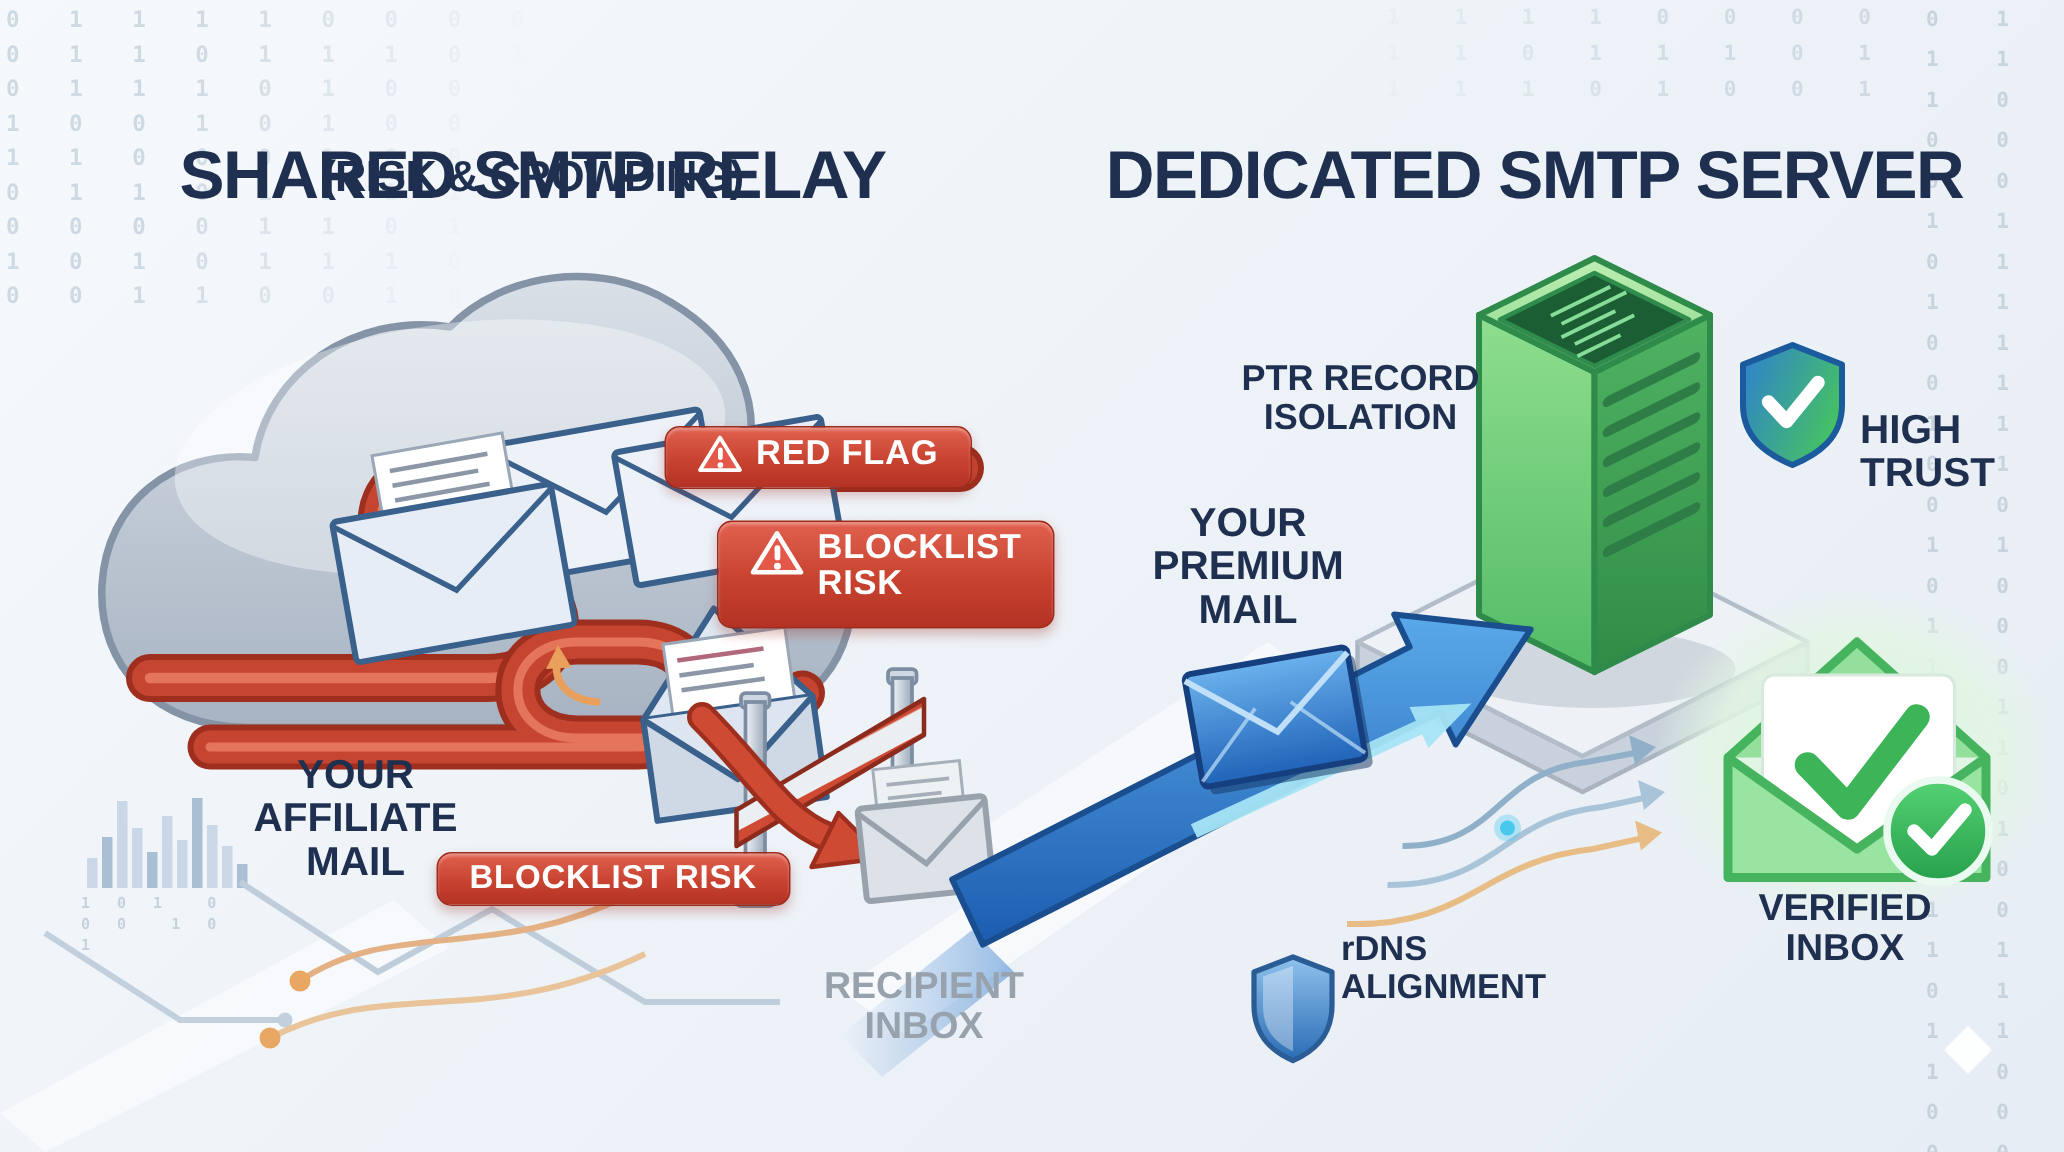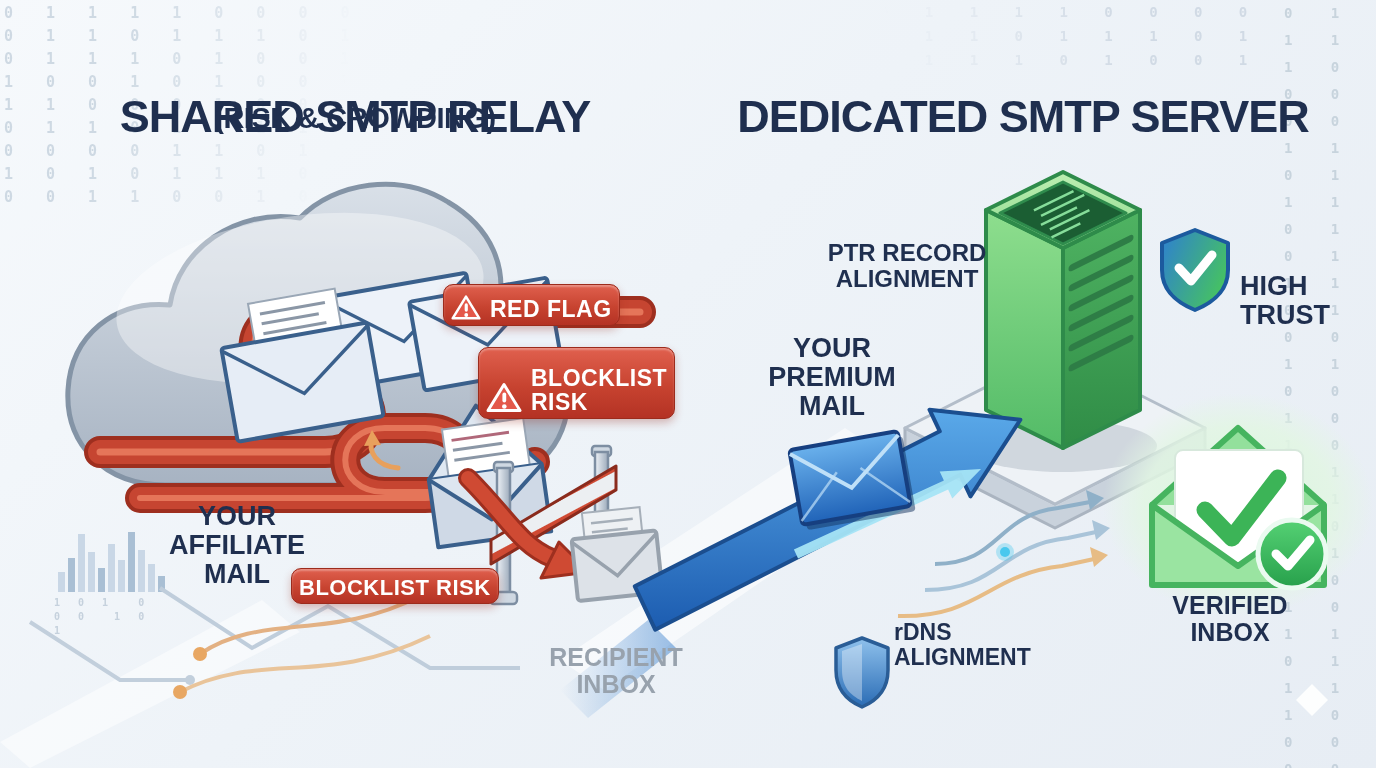--- a/index.html
+++ b/index.html
@@ -27,24 +27,24 @@
   
   .title{position:absolute;text-align:center;font-weight:700;color:#1f2f4f;
     letter-spacing:-1px;line-height:1.0;}
   .t-main{font-size:45px;margin-top:40px;}
   .t-sub{font-size:29px;letter-spacing:-.5px;}
   
   .lbl{position:absolute;font-weight:700;color:#1f2f4f;white-space:pre-line;line-height:1.08;}
   .center{text-align:center;}
   .gray{color:#98a2ad;}
   
-  .badge{position:absolute;display:flex;align-items:flex-end;gap:9px;
+  .badge{position:absolute;display:flex;align-items:flex-start;gap:9px;
     background:linear-gradient(180deg,#e0604e 0%,#c74330 55%,#b43224 100%);
     border:1px solid #9c2b1c;border-radius:10px;color:#fff;font-weight:700;
-    padding:4px 7px;box-shadow:inset 0 2px 2px rgba(255,255,255,.30),0 4px 8px rgba(150,40,25,.30);
+    padding:4px 21px;box-shadow:inset 0 2px 2px rgba(255,255,255,.30),0 4px 8px rgba(150,40,25,.30);
     white-space:pre-line;line-height:1.05;}
   .badge::after{content:"";position:absolute;width:18px;height:18px;background:#b5331f;
     transform:rotate(45deg);z-index:-1;}
   .badge.redflag::after{left:16px;bottom:-7px;}
   .badge.blktop::after{right:24px;bottom:-7px;}
   .badge.blkbot::after{right:20px;top:-7px;}
   .badge .wicon{flex:0 0 auto;display:block;}
 </style>
 </head>
 <body>
@@ -353,21 +353,21 @@
     </svg>
     <span>BLOCKLIST
 RISK</span>
   </div>
 
   <div class="badge blkbot" style="left:291px;top:568px;height:26px;font-size:22px;letter-spacing:.5px;">
     <span>BLOCKLIST RISK</span>
   </div>
 
   <div class="lbl center" style="left:818px;top:240px;width:178px;font-size:24px;">PTR RECORD
-ALIGNMENT</div>
+ISOLATION</div>
   <div class="lbl" style="left:1240px;top:244px;width:110px;font-size:27px;margin-top:28px;">HIGH
 TRUST</div>
   <div class="lbl center" style="left:757px;top:334px;width:150px;font-size:27px;">YOUR
 PREMIUM
 MAIL</div>
   <div class="lbl" style="left:894px;top:620px;width:150px;font-size:23px;">rDNS
 ALIGNMENT</div>
   <div class="lbl center" style="left:1148px;top:592px;width:164px;font-size:25px;">VERIFIED
 INBOX</div>
 

